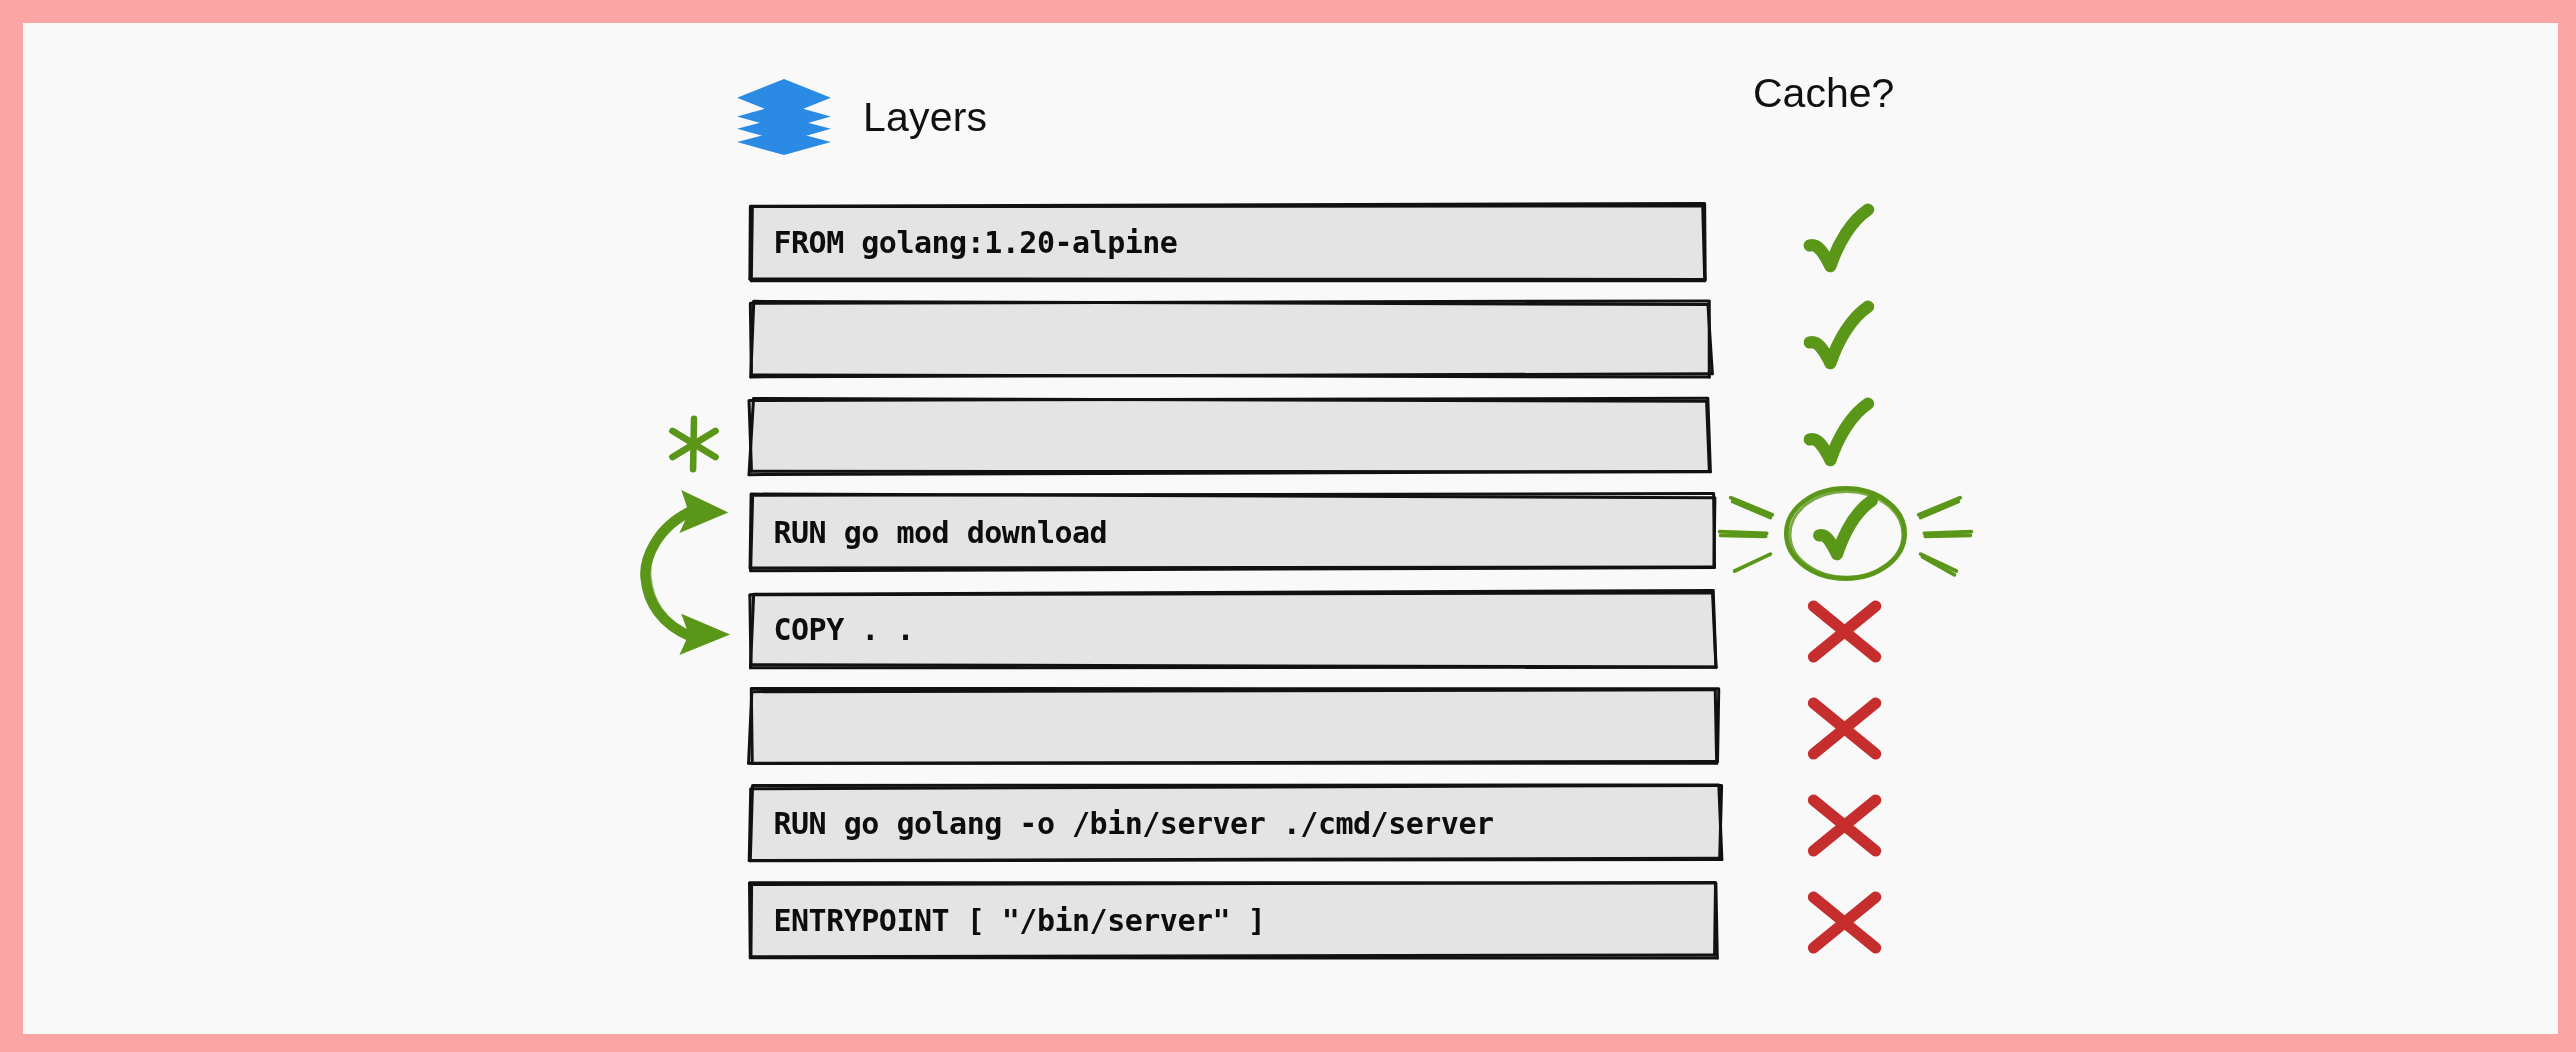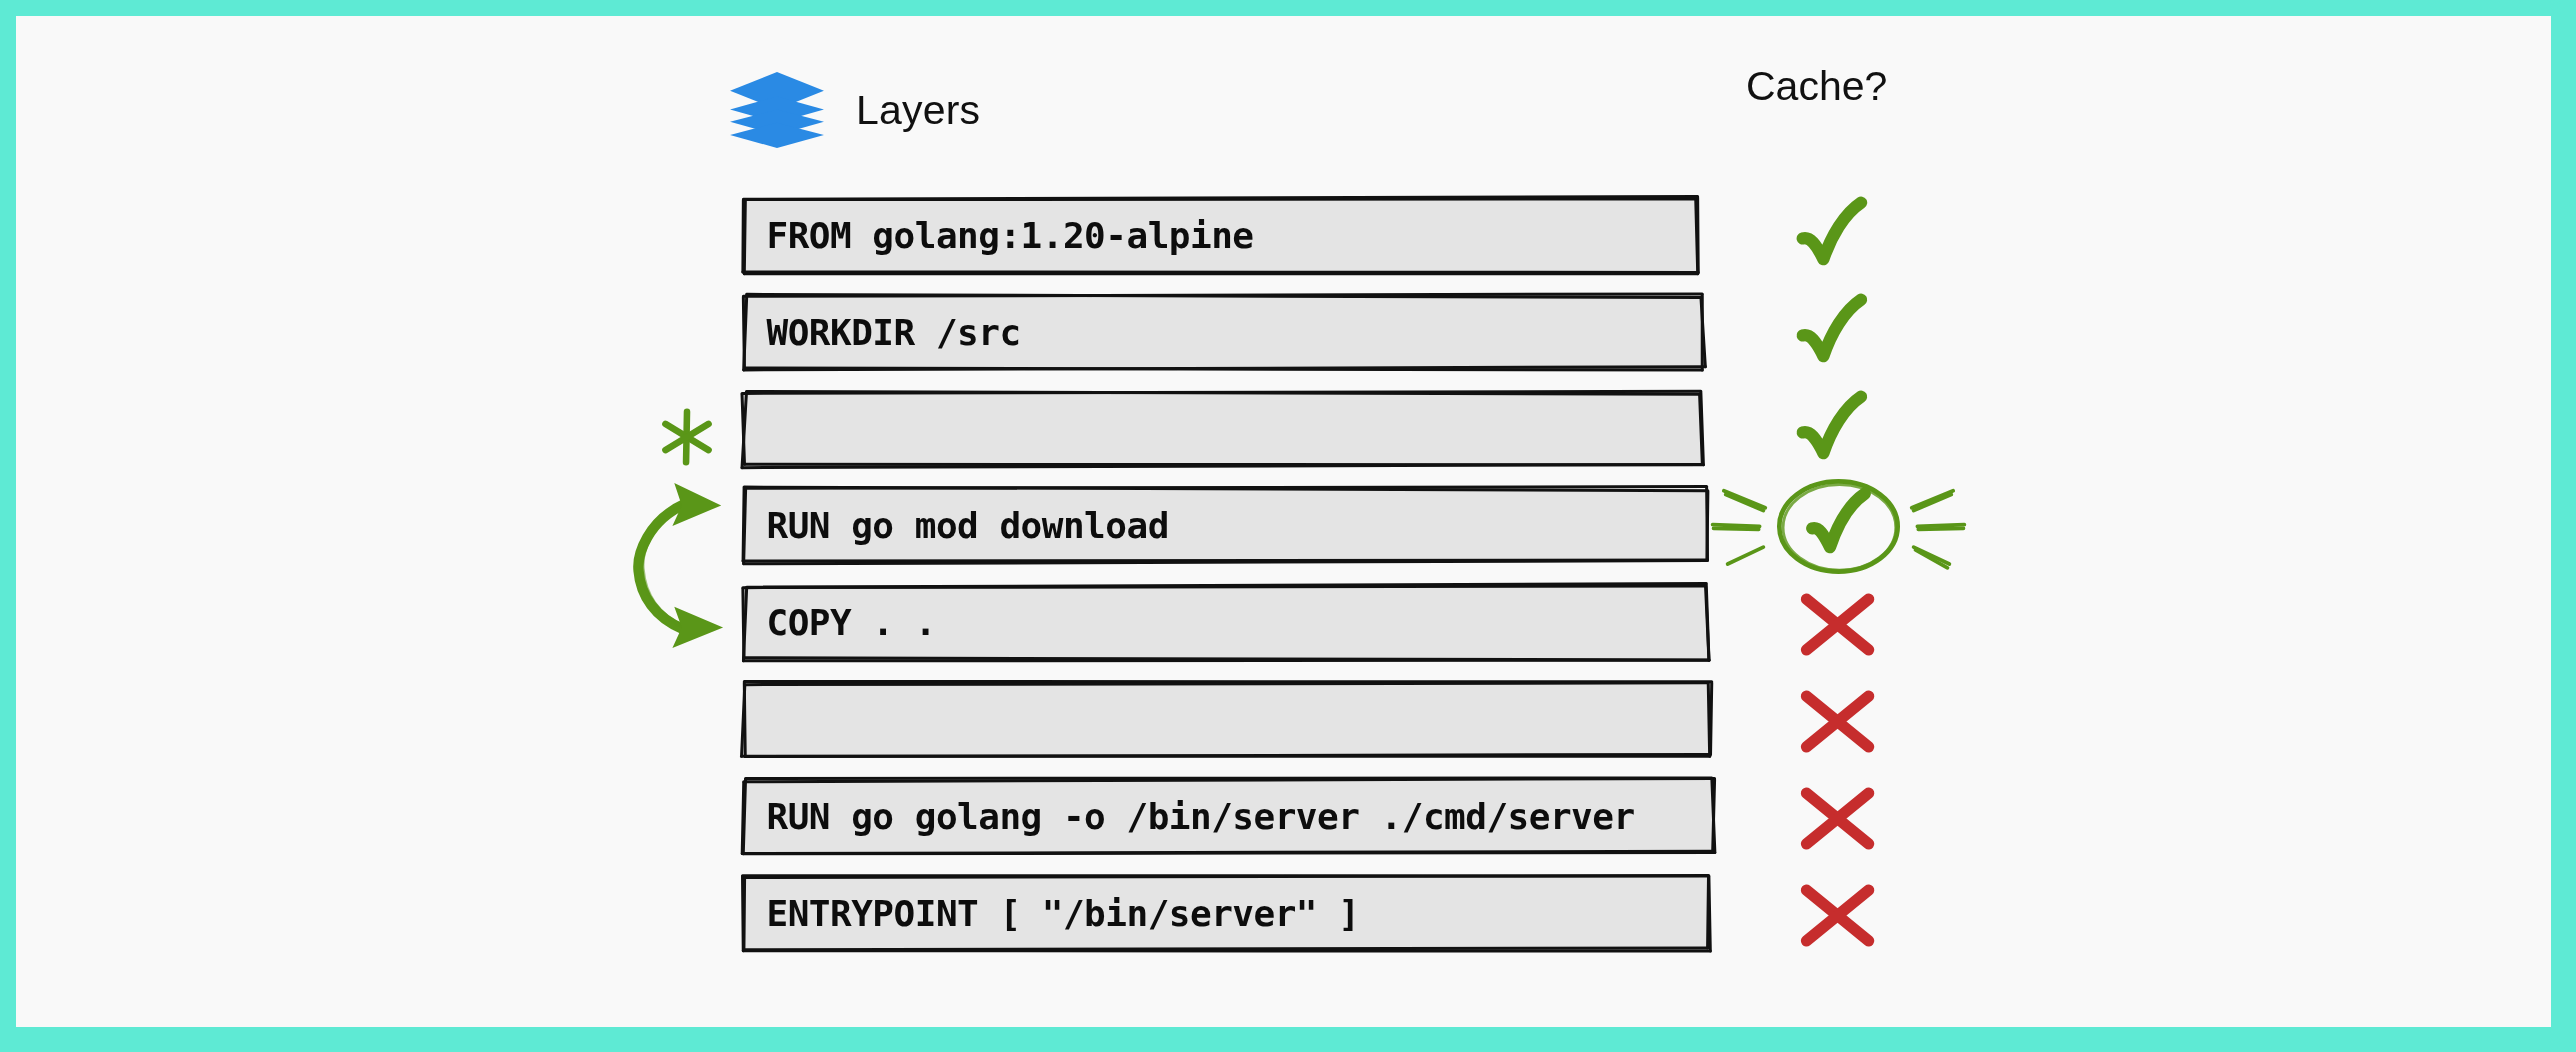--- a/index.html
+++ b/index.html
@@ -12,22 +12,22 @@
     width: 2576px; height: 1052px;
     font-family: "Liberation Sans", sans-serif;
     overflow: hidden;
   }
 
   
   #frame {
     position: absolute;
     left: 0; top: 0;
     width: 2576px; height: 1052px;
-    background: #5eead4;
-    padding: 16px;
+    background: #fca5a5;
+    padding: 23px;
   }
   #canvas {
     position: relative;
     width: 2535px; height: 1011px;
     background: #f9f9f9;
     overflow: hidden;
   }
 
   
   #header-layers {
@@ -81,21 +81,21 @@
     overflow: visible;
     pointer-events: none;
   }
   .layer-text {
     position: absolute;
     left: 22.5px;
     top: 0;
     height: 73px;
     line-height: 73px;
     font-family: "DejaVu Sans Mono", "Liberation Mono", monospace;
-    font-size: 36px;
+    font-size: 30px;
     font-weight: 700;
     color: #0d0d0d;
     white-space: pre;
     letter-spacing: -0.5px;
   }
 
   
   .cache-mark {
     position: absolute;
     left: 1766px;
@@ -173,21 +173,20 @@
             <svg class="sketch-border" viewBox="0 0 1034 90" xmlns="http://www.w3.org/2000/svg" style="width:971px;height:85px">
               <path d="M5.7 6.5 L1026.8 3.9" stroke="#111111" stroke-width="3.2" fill="none" stroke-linecap="round"></path>
               <path d="M1026.8 4.9 L1026.8 85.0" stroke="#111111" stroke-width="3.2" fill="none" stroke-linecap="round"></path>
               <path d="M1026.8 85.0 L6.8 82.8" stroke="#111111" stroke-width="3.2" fill="none" stroke-linecap="round"></path>
               <path d="M6.8 82.8 L5.7 7.5" stroke="#111111" stroke-width="3.2" fill="none" stroke-linecap="round"></path>
               <path d="M9.3 4.4 L1025.5 7.8" stroke="#111111" stroke-width="3.2" fill="none" stroke-linecap="round"></path>
               <path d="M1025.5 8.8 L1030.1 81.5" stroke="#111111" stroke-width="3.2" fill="none" stroke-linecap="round"></path>
               <path d="M1030.1 81.5 L6.1 84.8" stroke="#111111" stroke-width="3.2" fill="none" stroke-linecap="round"></path>
               <path d="M6.1 84.8 L9.3 5.4" stroke="#111111" stroke-width="3.2" fill="none" stroke-linecap="round"></path>
             </svg>
-            <div class="layer-text">WORKDIR /src</div>
           </div>
           <div class="cache-mark" style="top: -3.8px;">
             <svg viewBox="0 0 120 90" xmlns="http://www.w3.org/2000/svg">
     <path d="M22 46 C30 44, 36 52, 44 68 C52 44, 66 20, 84 8" stroke="#5a9618" stroke-width="13" fill="none" stroke-linecap="round" stroke-linejoin="round"></path>
   </svg>
           </div>
         </div>
         <div class="row" style="top: 377px;">
           <div class="layer-box" style="width: 958px;">
             <svg class="sketch-border" viewBox="0 0 1032 90" xmlns="http://www.w3.org/2000/svg" style="width:970px;height:85px">

